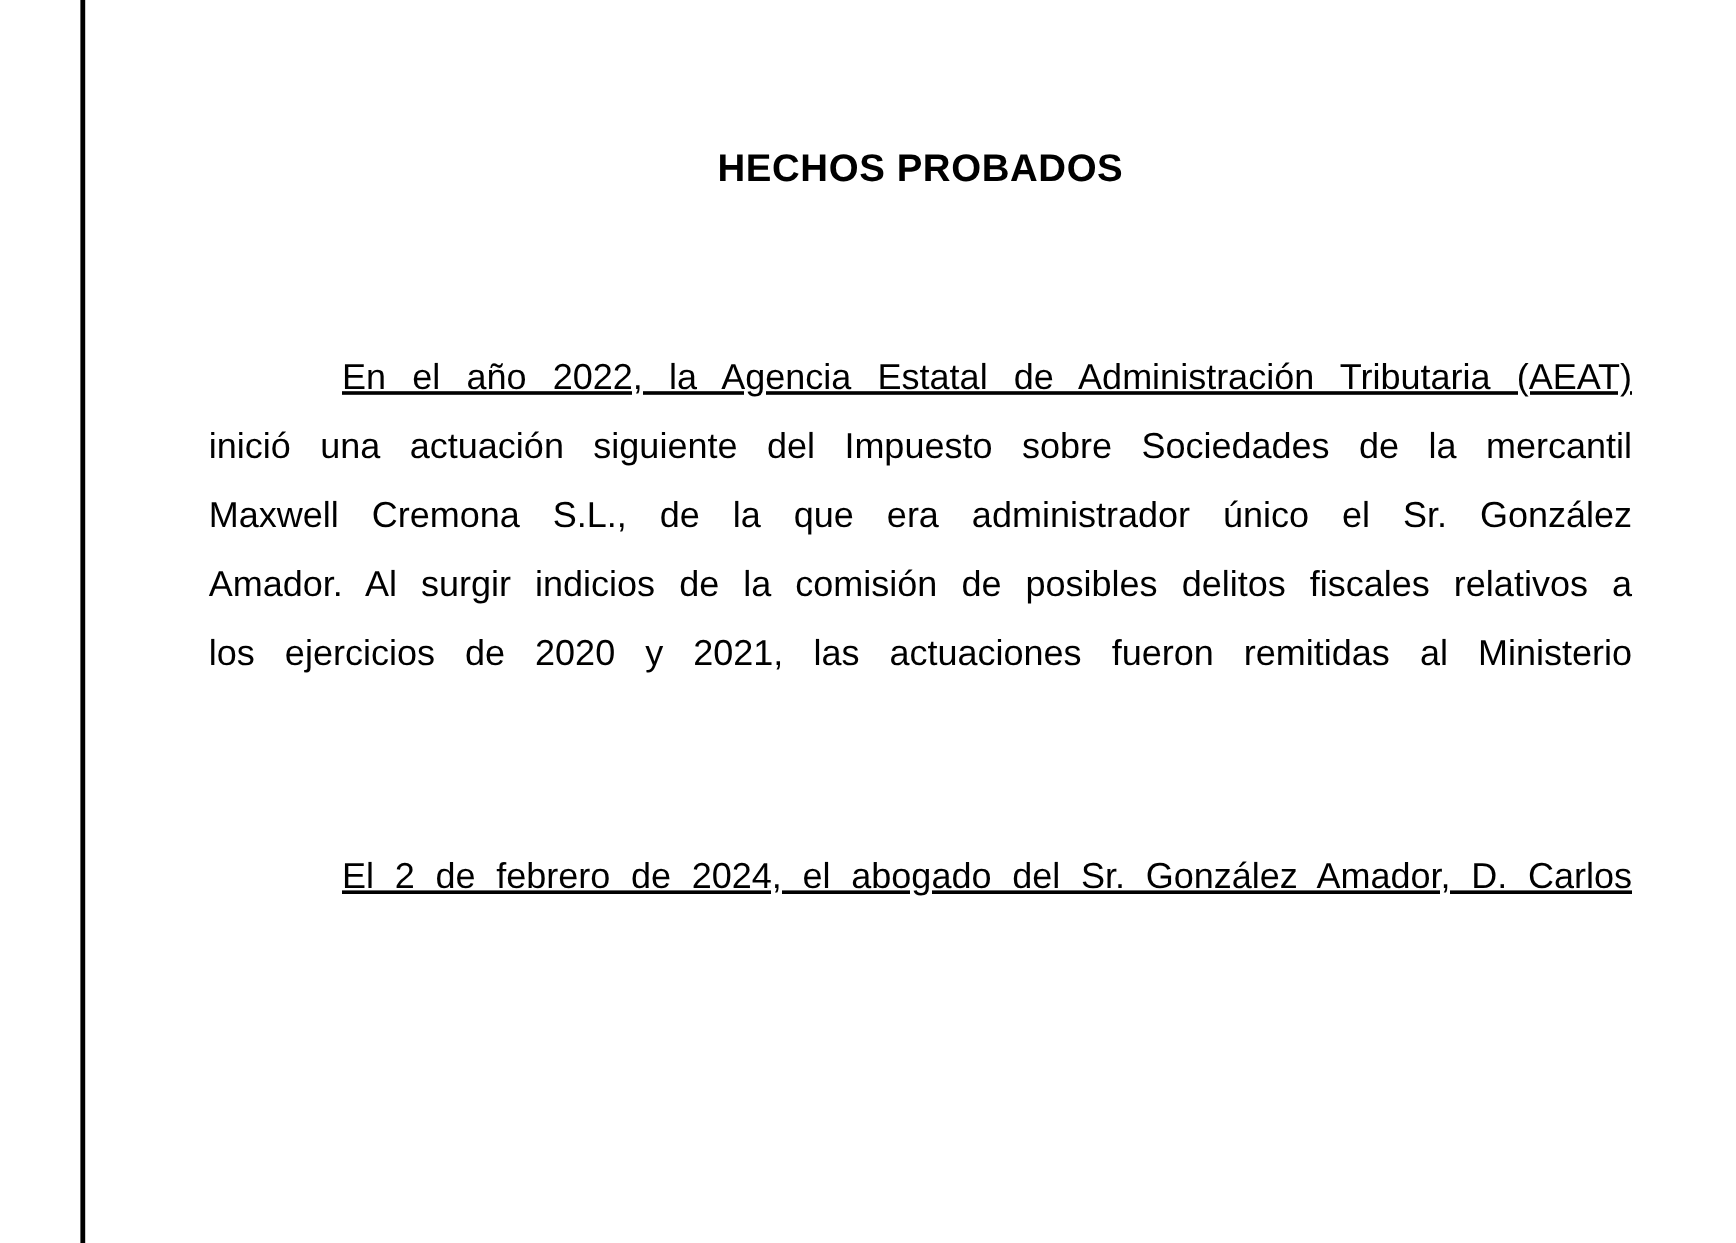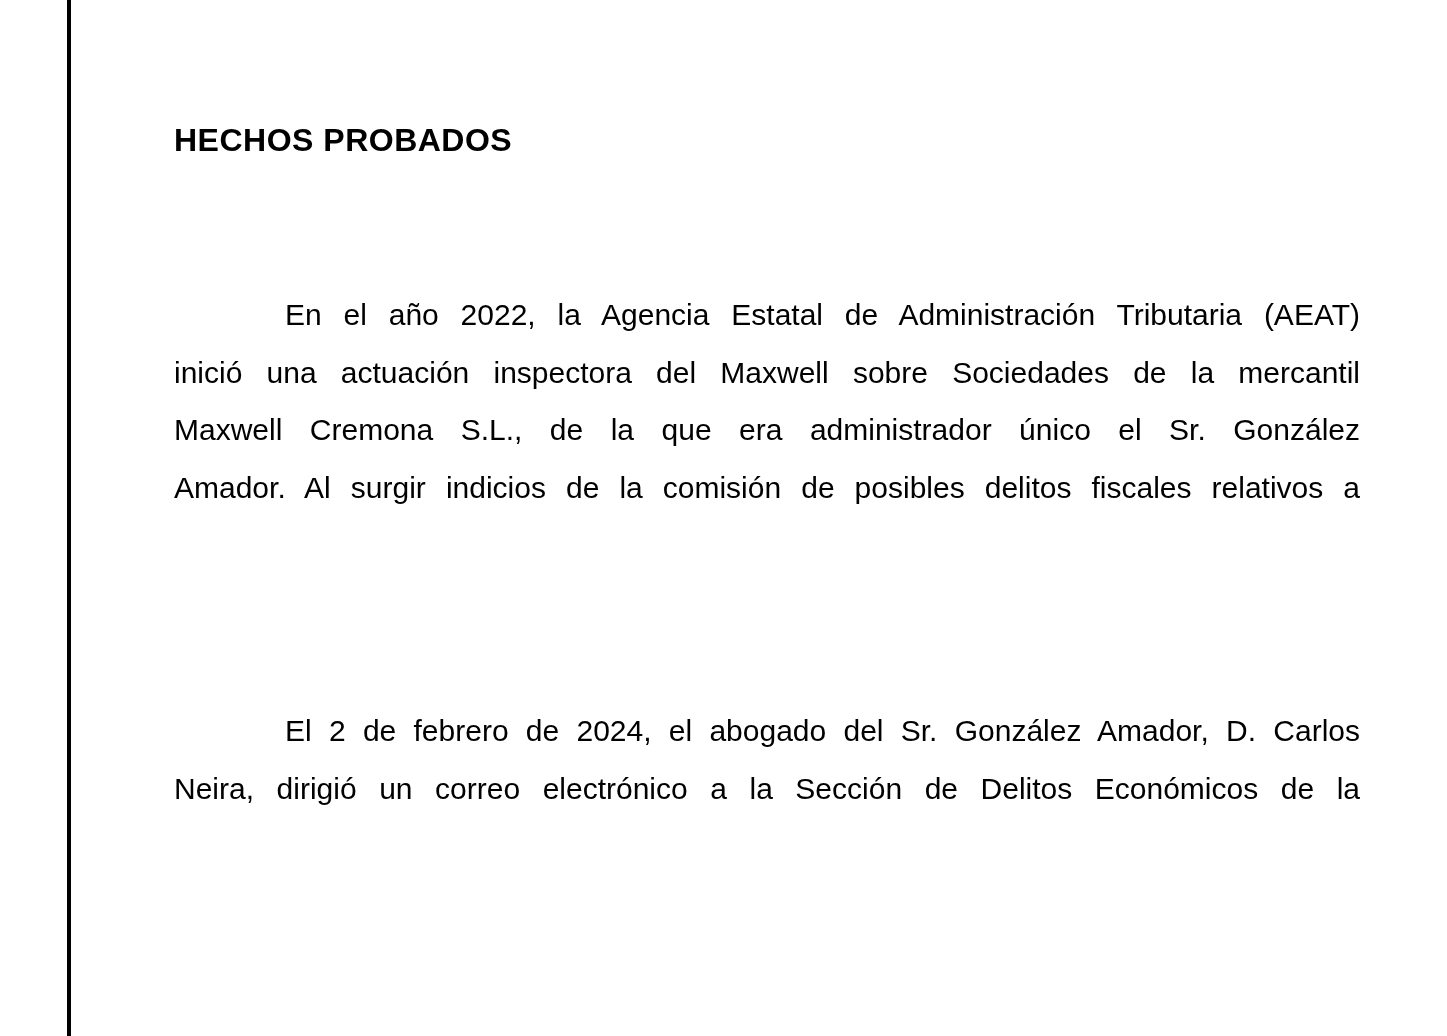--- a/index.html
+++ b/index.html
@@ -28,20 +28,21 @@
     left: 174px;
     top: 0;
     width: 1186px;
     height: 1036px;
   }
   .doc-title {
     position: absolute;
     top: 120px;
     left: 0;
     width: 100%;
+    text-align: center;
     font-weight: bold;
     font-size: 32px;
     line-height: 40px;
     letter-spacing: 0.5px;
   }
   .para {
     position: absolute;
     left: 0;
     width: 100%;
     font-size: 30px;
@@ -49,37 +50,38 @@
   }
   .para-1 { top: 286px; }
   .para-2 { top: 702px; }
   .para .line {
     text-align: justify;
     text-align-last: justify;
     white-space: nowrap;
   }
   .para .line.first {
     text-indent: 111px;
+    text-decoration: underline;
   }
   .para .line.last {
     text-align-last: left;
   }
 </style>
 </head>
 <body>
 
 <div class="margin-rule"></div>
 
 <div class="content">
   <div class="doc-title">HECHOS PROBADOS</div>
 
   <div class="para para-1">
       <div class="line first">En el año 2022, la Agencia Estatal de Administración Tributaria (AEAT)</div>
-      <div class="line">inició una actuación inspectora del Maxwell sobre Sociedades de la mercantil</div>
+      <div class="line">inició una actuación siguiente del Impuesto sobre Sociedades de la mercantil</div>
       <div class="line">Maxwell Cremona S.L., de la que era administrador único el Sr. González</div>
       <div class="line">Amador. Al surgir indicios de la comisión de posibles delitos fiscales relativos a</div>
+      <div class="line">los ejercicios de 2020 y 2021, las actuaciones fueron remitidas al Ministerio</div>
     </div>
 
   <div class="para para-2">
       <div class="line first">El 2 de febrero de 2024, el abogado del Sr. González Amador, D. Carlos</div>
-      <div class="line">Neira, dirigió un correo electrónico a la Sección de Delitos Económicos de la</div>
     </div>
 </div>
 
 </body></html>

